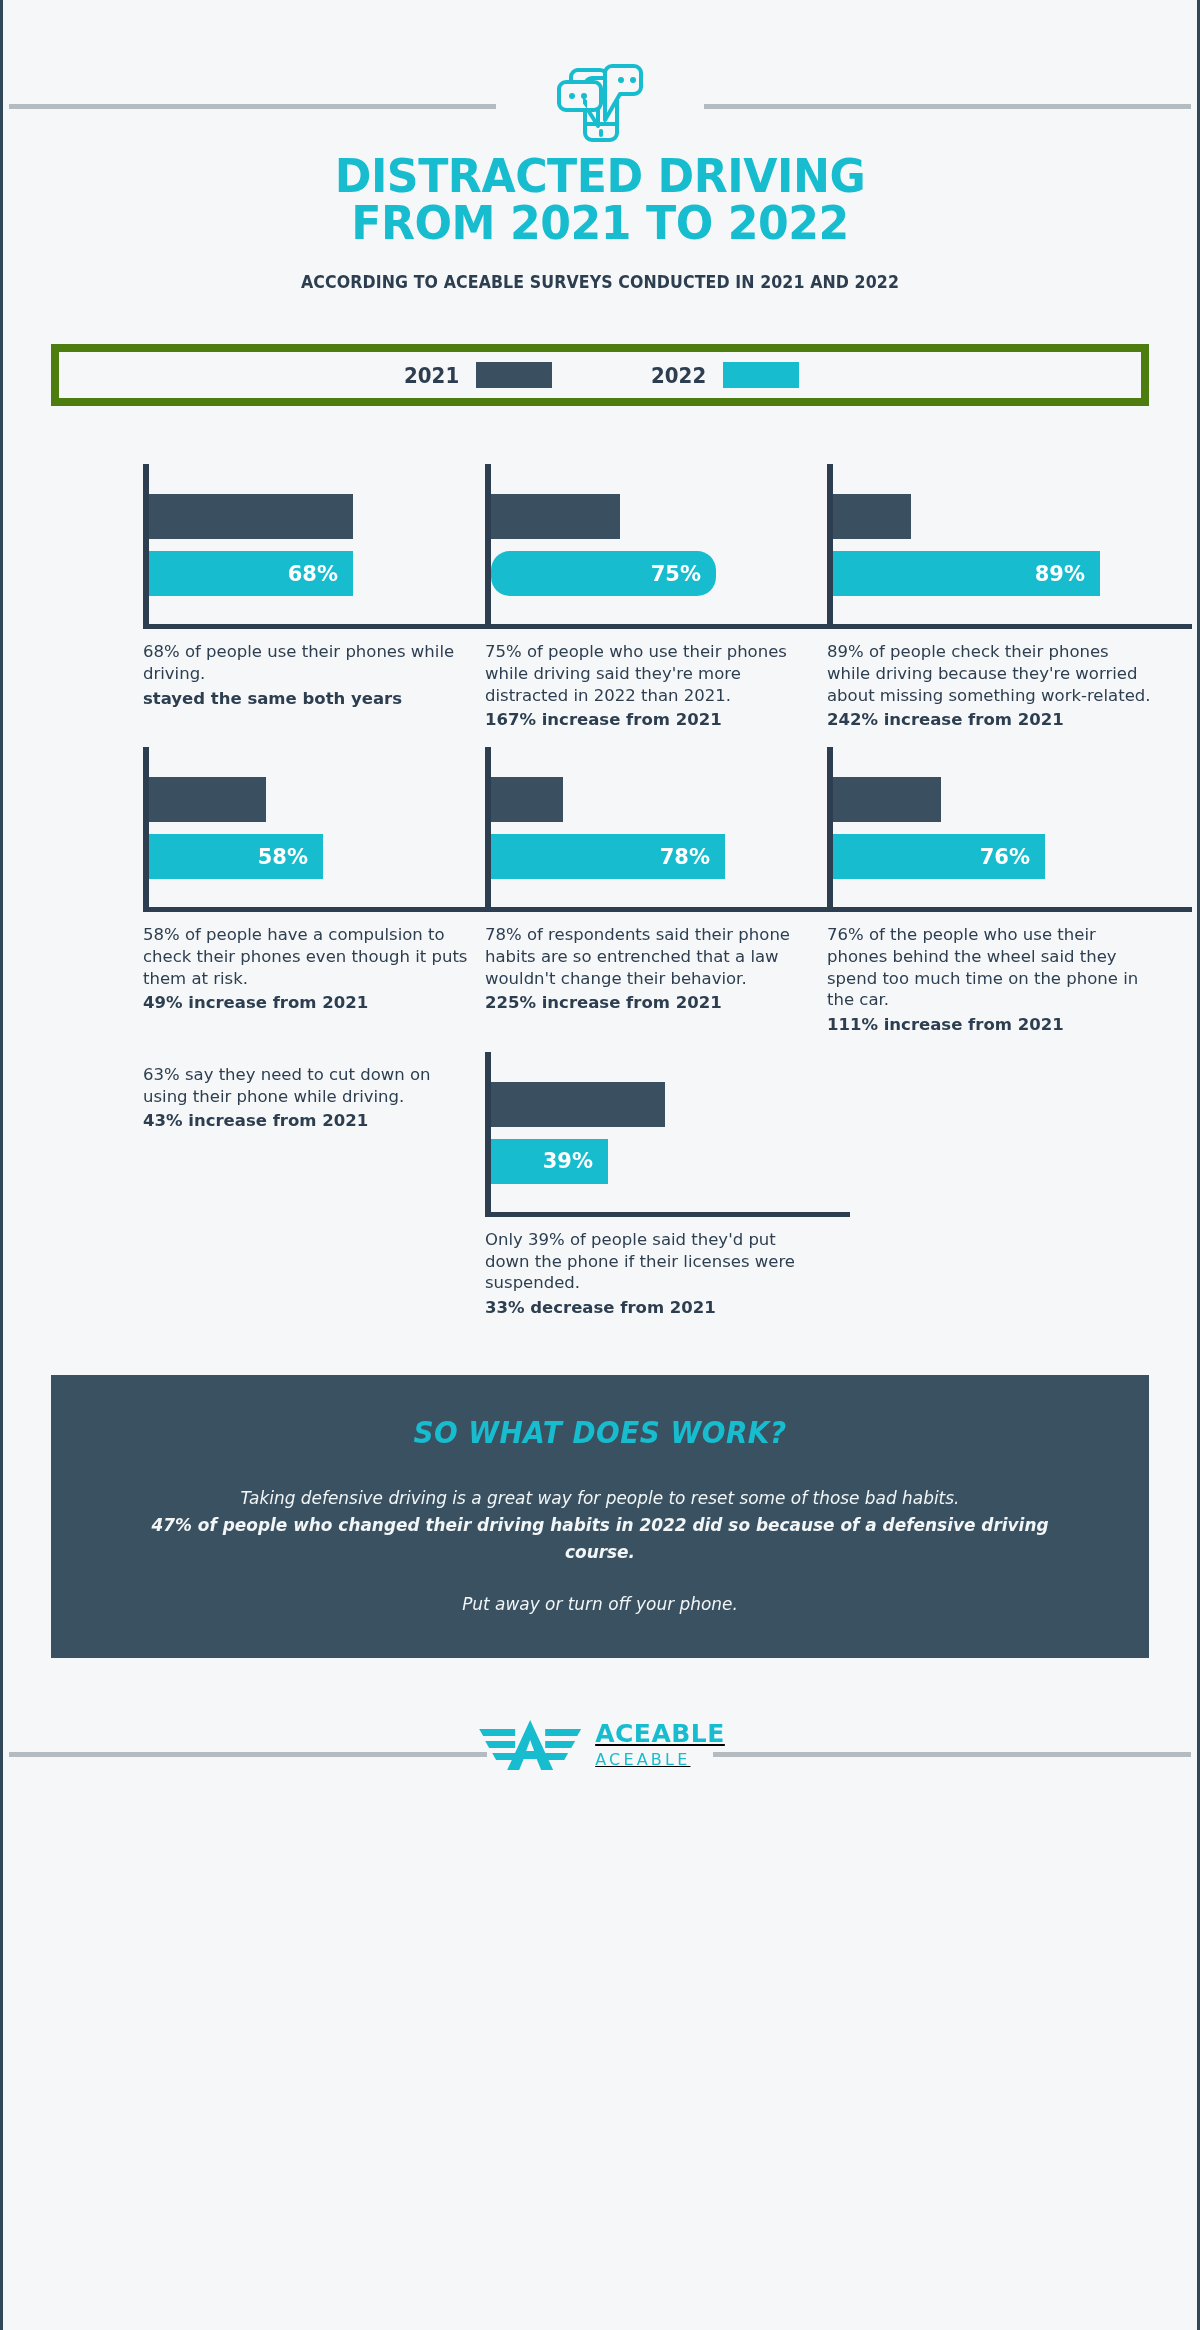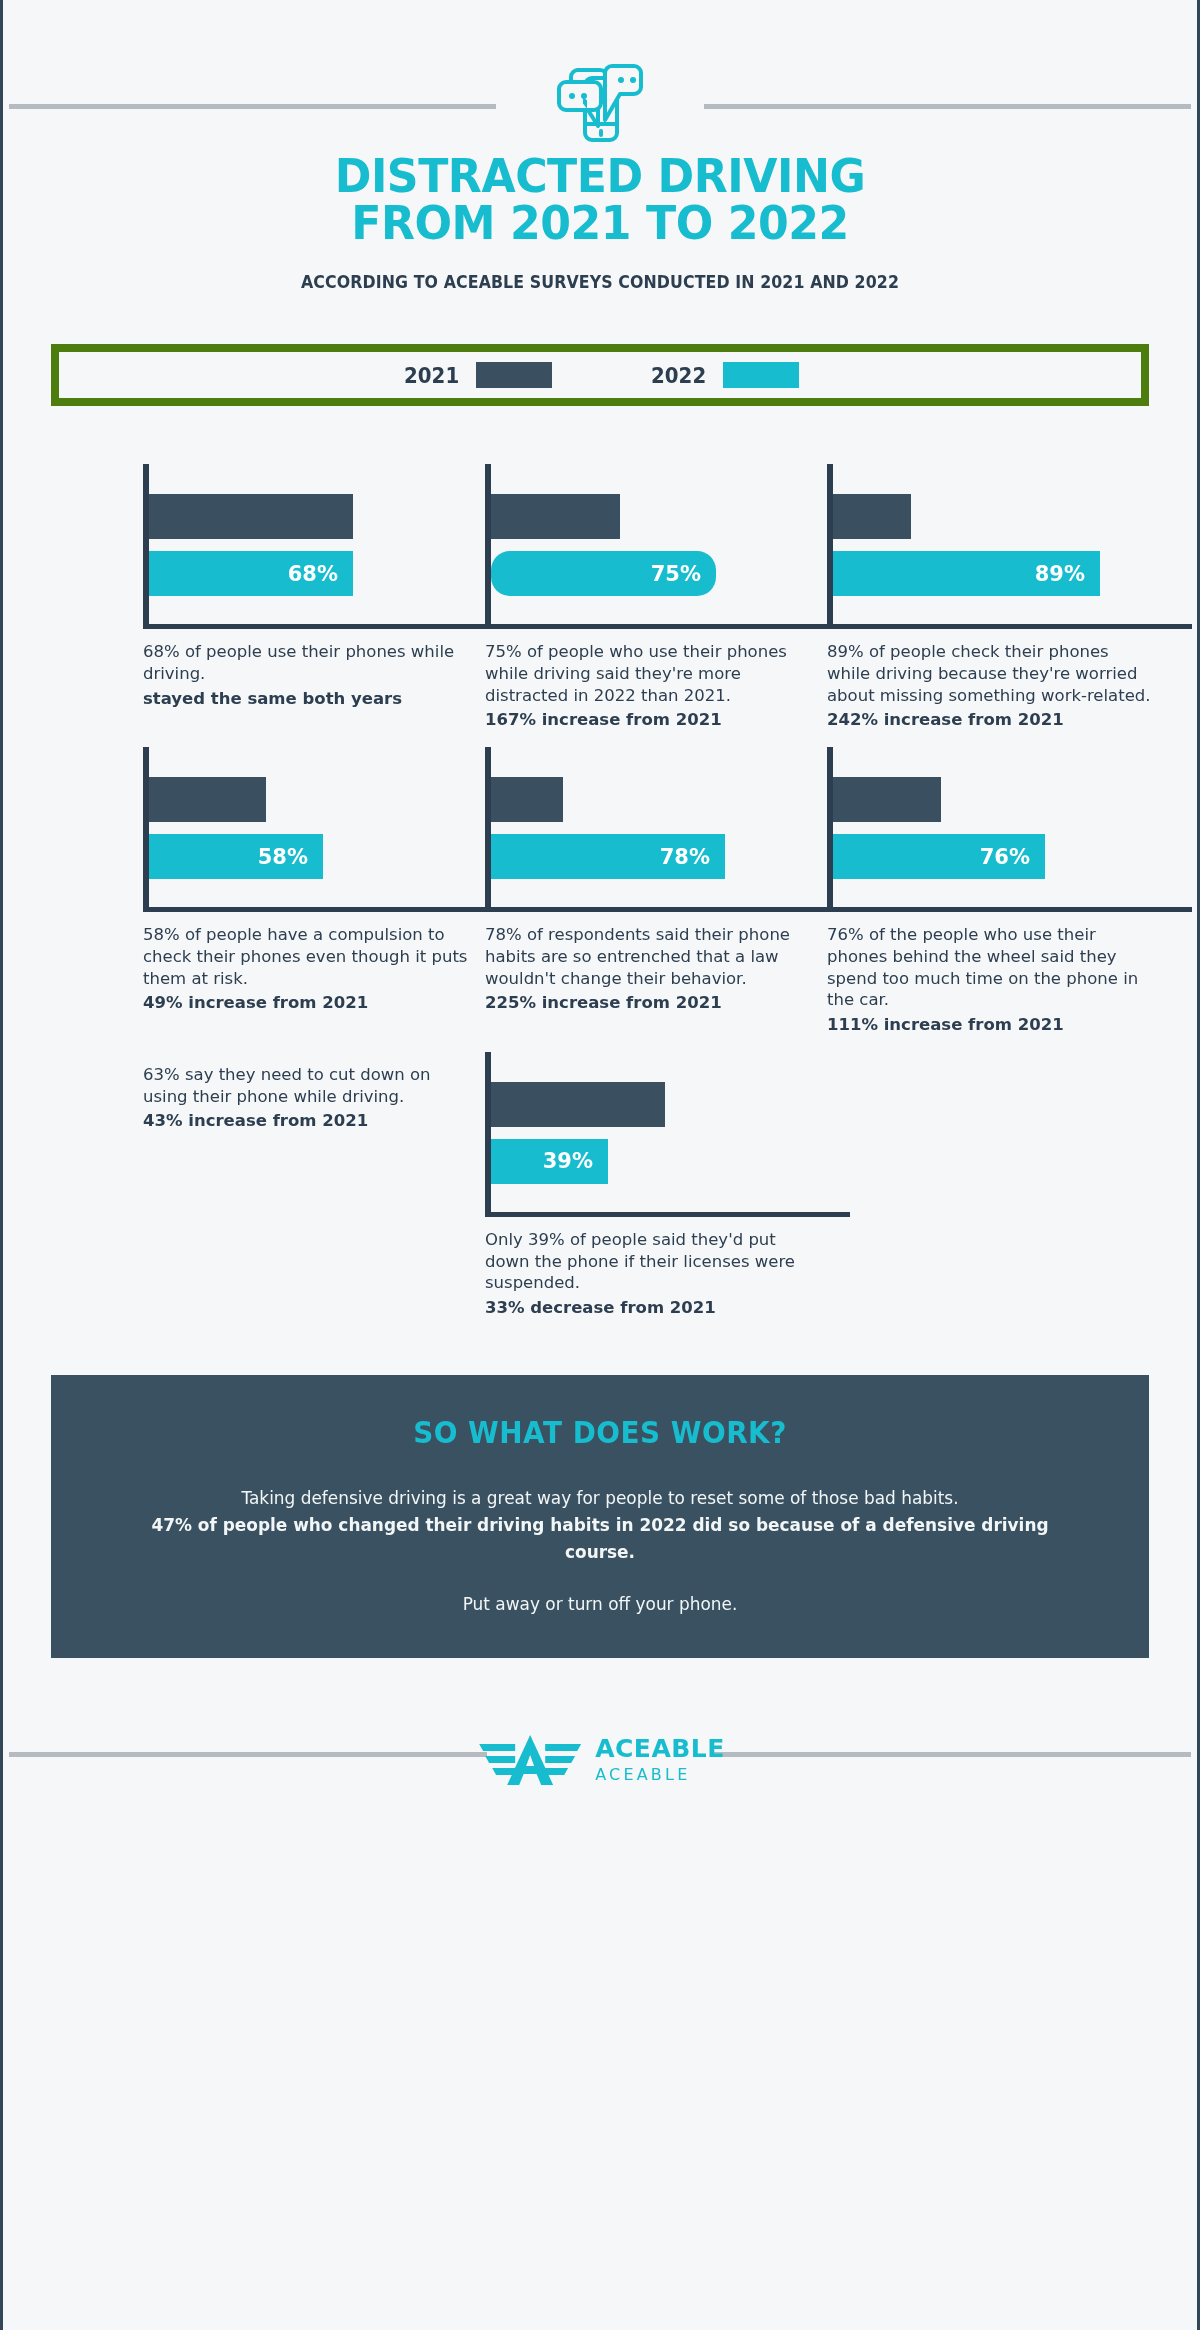--- a/index.html
+++ b/index.html
@@ -171,20 +171,21 @@
     font-size: 16.5px;
     line-height: 1.32;
   }
 
   
   .cta {
     margin: 56px 48px 0 48px;
     background: #3a5161;
     padding: 40px 60px 44px 60px;
     text-align: center;
+    font-style: italic;
   }
   .cta-title {
     color: #17bccf;
     font-family: "DejaVu Sans", sans-serif;
     font-weight: 700;
     font-size: 30px;
     letter-spacing: 0.5px;
     transform: scaleX(0.93);
   }
   .cta-body {
@@ -219,24 +220,25 @@
     height: 5px;
     background: #b4bcc2;
   }
   .foot-rule.left  { left: 6px;  width: 478px; }
   .foot-rule.right { right: 6px; width: 478px; }
 
   .logo {
     position: absolute;
     left: 50%;
     transform: translateX(-50%);
-    top: 27px;
+    top: 12px;
     display: flex;
     align-items: center;
     gap: 10px;
+    text-decoration: underline;
   }
   .logo-mark { width: 110px; height: 58px; display: block; }
   .logo-text {
     display: flex;
     flex-direction: column;
     justify-content: center;
     line-height: 1;
   }
   .logo-name {
     color: #17bccf;

